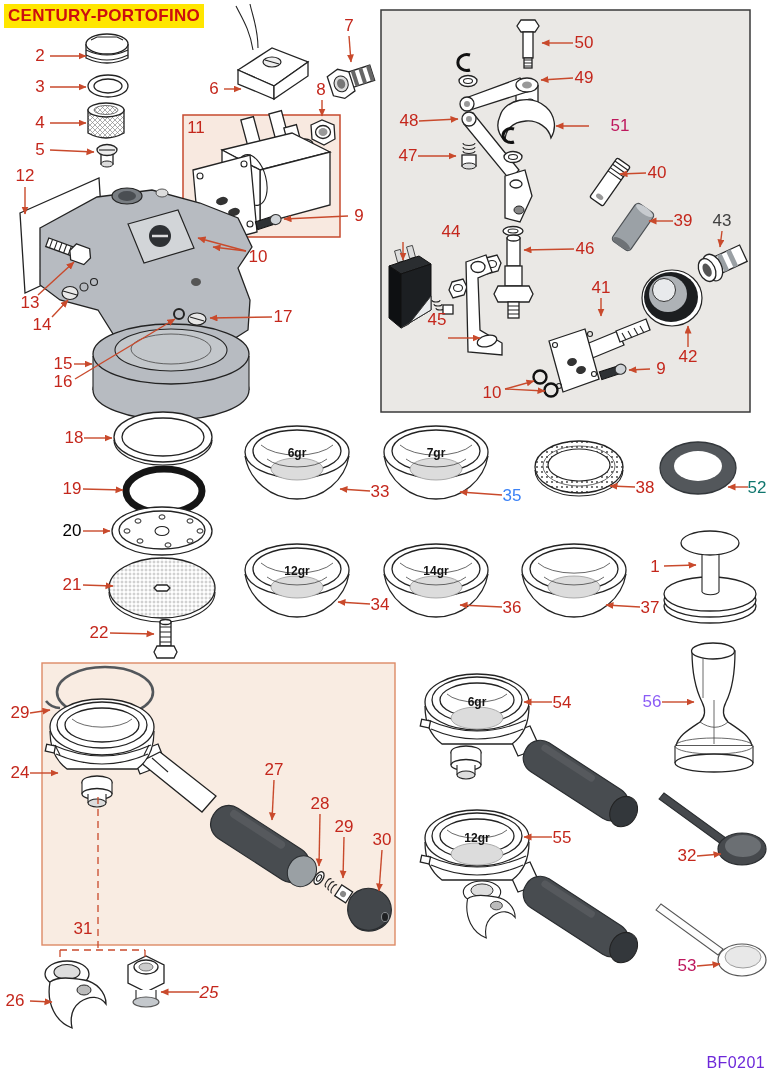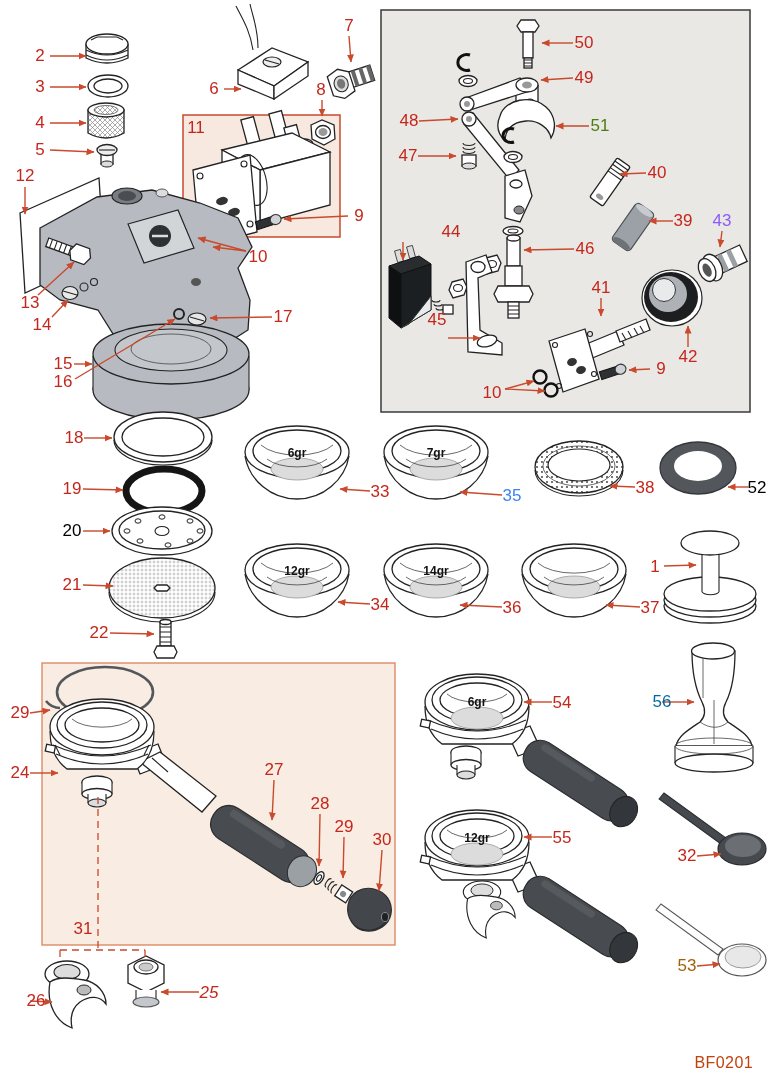--- a/index.html
+++ b/index.html
@@ -4,21 +4,21 @@
 <style>
   html,body{margin:0;padding:0;background:#fff;}
   #stage{position:relative;width:769px;height:1075px;background:#fff;overflow:hidden;
          font-family:"Liberation Sans", sans-serif;}
   #art{position:absolute;left:0;top:0;}
   #label-layer{position:absolute;left:0;top:0;width:769px;height:1075px;pointer-events:none;}
   .plabel{position:absolute;transform:translate(-50%,-50%);font:400 17px "Liberation Sans", sans-serif;
           color:#c4271c;white-space:nowrap;}
   .title{position:absolute;left:4px;top:4px;background:#ffe600;color:#cc0f0f;
          font:bold 17px "Liberation Sans", sans-serif;padding:2px 4px;letter-spacing:.3px;}
-  .sheet-code{position:absolute;right:16px;bottom:3px;color:#c2410c;
+  .sheet-code{position:absolute;right:4px;bottom:3px;color:#6d28d9;
          font:400 16px "Liberation Sans", sans-serif;letter-spacing:.4px;margin-left:36px;}
   
   .o{fill:#fff;stroke:#232323;stroke-width:1.3;}
   .ln{fill:none;stroke:#232323;stroke-width:1.1;}
   .thin{fill:none;stroke:#444;stroke-width:.8;}
   .gray{fill:#b7bbc1;stroke:#232323;stroke-width:1.3;}
   .lgray{fill:#d2d5d8;stroke:#232323;stroke-width:1.2;}
   .cup-label{font:bold 12px "Liberation Sans", sans-serif;text-anchor:middle;fill:#111;}
 </style>
 </head>
@@ -553,48 +553,49 @@
       <div class="plabel" style="left: 72px; top: 489px; color: rgb(196, 39, 28);">19</div>
       <div class="plabel" style="left: 72px; top: 531px; color: #000000;">20</div>
       <div class="plabel" style="left: 72px; top: 585px; color: rgb(196, 39, 28);">21</div>
       <div class="plabel" style="left: 99px; top: 633px; color: rgb(196, 39, 28);">22</div>
       <div class="plabel" style="left: 380px; top: 492px; color: rgb(196, 39, 28);">33</div>
       <div class="plabel" style="left: 380px; top: 605px; color: rgb(196, 39, 28);">34</div>
       <div class="plabel" style="left: 512px; top: 496px; color: #3b82f6;">35</div>
       <div class="plabel" style="left: 512px; top: 608px; color: rgb(196, 39, 28);">36</div>
       <div class="plabel" style="left: 650px; top: 608px; color: rgb(196, 39, 28);">37</div>
       <div class="plabel" style="left: 645px; top: 488px; color: rgb(196, 39, 28);">38</div>
-      <div class="plabel" style="left: 757px; top: 488px; color: #000000;">52</div>
+      <div class="plabel" style="left: 757px; top: 488px; color: #0f766e;">52</div>
       <div class="plabel" style="left: 655px; top: 567px; color: rgb(196, 39, 28);">1</div>
       <div class="plabel" style="left: 584px; top: 43px; color: rgb(196, 39, 28);">50</div>
       <div class="plabel" style="left: 584px; top: 78px; color: rgb(196, 39, 28);">49</div>
-      <div class="plabel" style="left: 600px; top: 126px; color: #4d7c0f;">51</div>
+      <div class="plabel" style="left: 620px; top: 126px; color: #be185d;">51</div>
       <div class="plabel" style="left: 409px; top: 121px; color: rgb(196, 39, 28);">48</div>
       <div class="plabel" style="left: 408px; top: 156px; color: rgb(196, 39, 28);">47</div>
       <div class="plabel" style="left: 657px; top: 173px; color: rgb(196, 39, 28);">40</div>
       <div class="plabel" style="left: 683px; top: 221px; color: rgb(196, 39, 28);">39</div>
-      <div class="plabel" style="left: 722px; top: 221px; color: #8b5cf6;">43</div>
+      <div class="plabel" style="left: 722px; top: 221px; color: #404040;">43</div>
       <div class="plabel" style="left: 403px; top: 232px; color: rgb(196, 39, 28); margin-left: 48px;">44</div>
       <div class="plabel" style="left: 585px; top: 249px; color: rgb(196, 39, 28);">46</div>
       <div class="plabel" style="left: 601px; top: 288px; color: rgb(196, 39, 28);">41</div>
       <div class="plabel" style="left: 437px; top: 320px; color: rgb(196, 39, 28);">45</div>
       <div class="plabel" style="left: 688px; top: 357px; color: rgb(196, 39, 28);">42</div>
       <div class="plabel" style="left: 661px; top: 369px; color: rgb(196, 39, 28);">9</div>
       <div class="plabel" style="left: 492px; top: 393px; color: rgb(196, 39, 28);">10</div>
       <div class="plabel" style="left: 20px; top: 713px; color: rgb(196, 39, 28);">29</div>
       <div class="plabel" style="left: 20px; top: 773px; color: rgb(196, 39, 28);">24</div>
       <div class="plabel" style="left: 274px; top: 770px; color: rgb(196, 39, 28);">27</div>
       <div class="plabel" style="left: 320px; top: 804px; color: rgb(196, 39, 28);">28</div>
       <div class="plabel" style="left: 344px; top: 827px; color: rgb(196, 39, 28);">29</div>
       <div class="plabel" style="left: 382px; top: 840px; color: rgb(196, 39, 28);">30</div>
       <div class="plabel" style="left: 55px; top: 929px; color: rgb(196, 39, 28); margin-left: 28px;">31</div>
-      <div class="plabel" style="left: 36px; top: 1001px; color: rgb(196, 39, 28);">26</div>
+      <div class="plabel" style="left: 15px; top: 1001px; color: rgb(196, 39, 28);">26</div>
       <div class="plabel" style="left: 209px; top: 993px; color: rgb(196, 39, 28); font-style: italic;">25</div>
       <div class="plabel" style="left: 562px; top: 703px; color: rgb(196, 39, 28);">54</div>
-      <div class="plabel" style="left: 652px; top: 702px; color: #0369a1; margin-left: 10px;">56</div>
+      <div class="plabel" style="left: 652px; top: 702px; color: #8b5cf6;">56</div>
       <div class="plabel" style="left: 562px; top: 838px; color: rgb(196, 39, 28);">55</div>
       <div class="plabel" style="left: 687px; top: 856px; color: rgb(196, 39, 28);">32</div>
-      <div class="plabel" style="left: 687px; top: 966px; color: #a16207;">53</div>
+      <div class="plabel" style="left: 687px; top: 966px; color: #be185d;">53</div>
     </div>
 
+<div class="title">CENTURY-PORTOFINO</div>
 <div class="sheet-code">BF0201</div>
 
 </div>
 
 </body></html>

